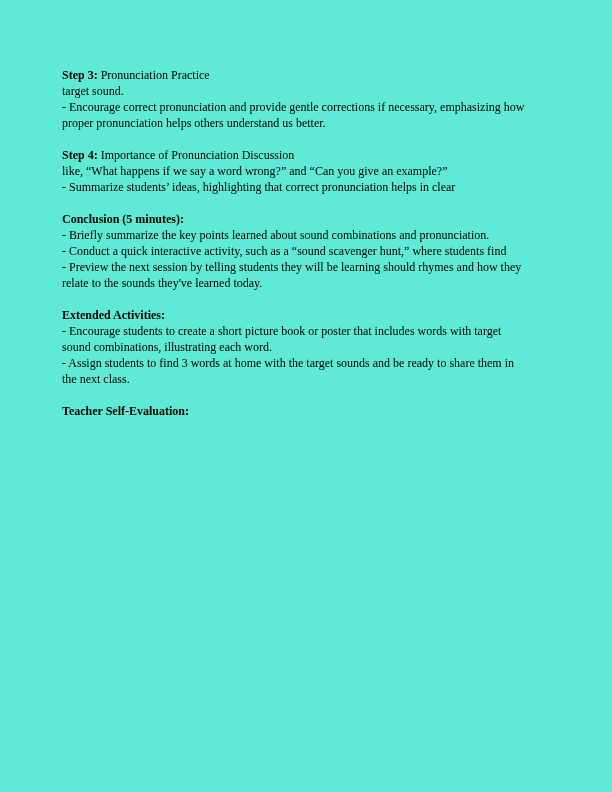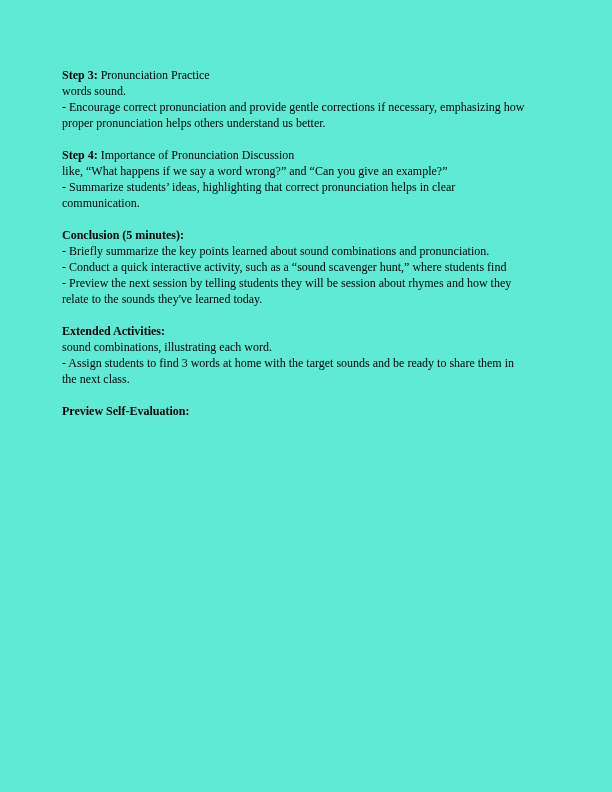--- a/index.html
+++ b/index.html
@@ -35,40 +35,40 @@
     font-weight: bold;
   }
 </style>
 </head>
 <body>
 
 <div class="page">
   <div class="content">
       <div class="block">
         <div class="line heading"><span class="bold">Step 3:</span><span> Pronunciation Practice</span></div>
-        <div class="line">words sound.</div>
+        <div class="line">target sound.</div>
         <div class="line">- Encourage correct pronunciation and provide gentle corrections if necessary, emphasizing how</div>
         <div class="line">proper pronunciation helps others understand us better.</div>
       </div>
       <div class="block">
         <div class="line heading"><span class="bold">Step 4:</span><span> Importance of Pronunciation Discussion</span></div>
         <div class="line">like, “What happens if we say a word wrong?” and “Can you give an example?”</div>
         <div class="line">- Summarize students’ ideas, highlighting that correct pronunciation helps in clear</div>
-        <div class="line">communication.</div>
       </div>
       <div class="block">
         <div class="line heading"><span class="bold">Conclusion (5 minutes):</span><span></span></div>
         <div class="line">- Briefly summarize the key points learned about sound combinations and pronunciation.</div>
         <div class="line">- Conduct a quick interactive activity, such as a “sound scavenger hunt,” where students find</div>
-        <div class="line">- Preview the next session by telling students they will be session about rhymes and how they</div>
+        <div class="line">- Preview the next session by telling students they will be learning should rhymes and how they</div>
         <div class="line">relate to the sounds they've learned today.</div>
       </div>
       <div class="block">
         <div class="line heading"><span class="bold">Extended Activities:</span><span></span></div>
+        <div class="line">- Encourage students to create a short picture book or poster that includes words with target</div>
         <div class="line">sound combinations, illustrating each word.</div>
         <div class="line">- Assign students to find 3 words at home with the target sounds and be ready to share them in</div>
         <div class="line">the next class.</div>
       </div>
       <div class="block">
-        <div class="line heading"><span class="bold">Preview Self-Evaluation:</span><span></span></div>
+        <div class="line heading"><span class="bold">Teacher Self-Evaluation:</span><span></span></div>
       </div>
     </div>
 </div>
 
 </body></html>

